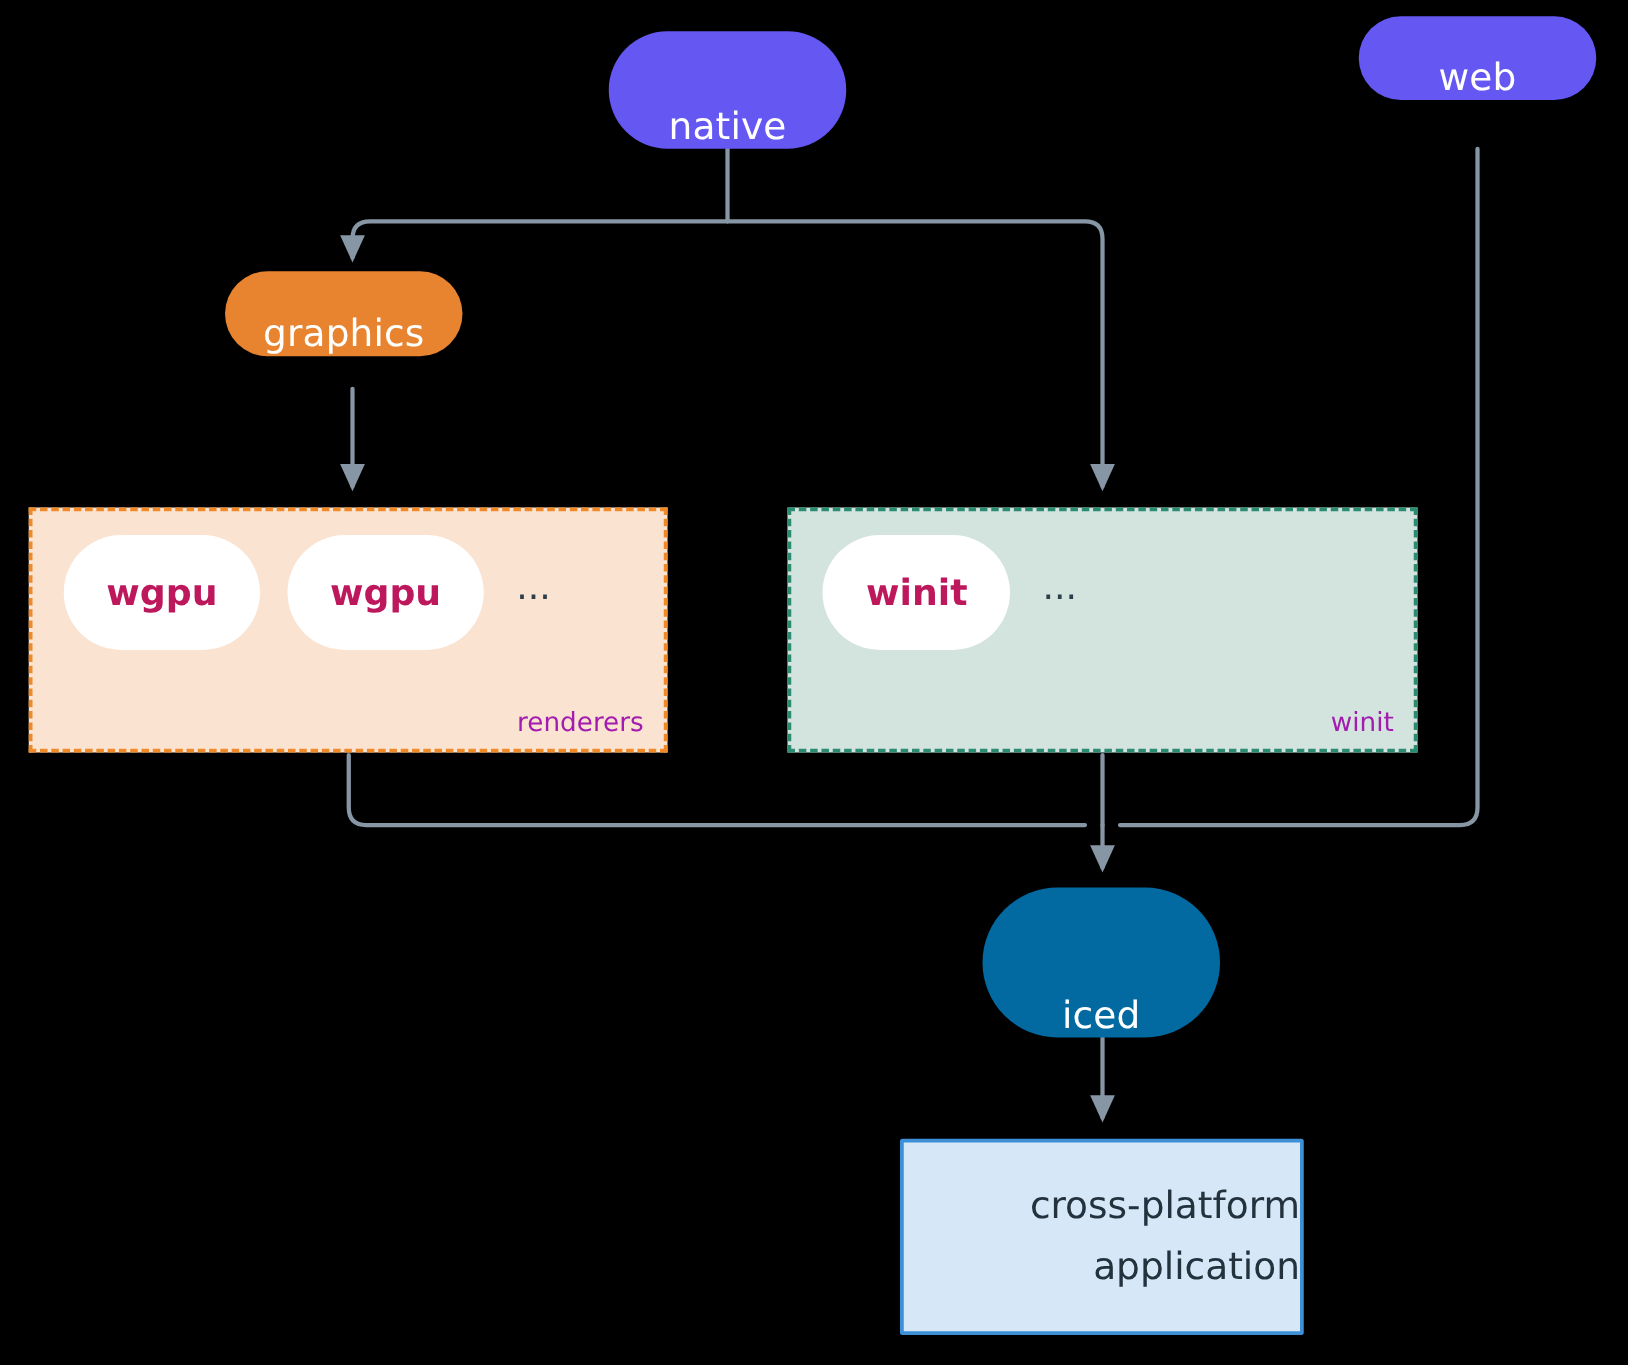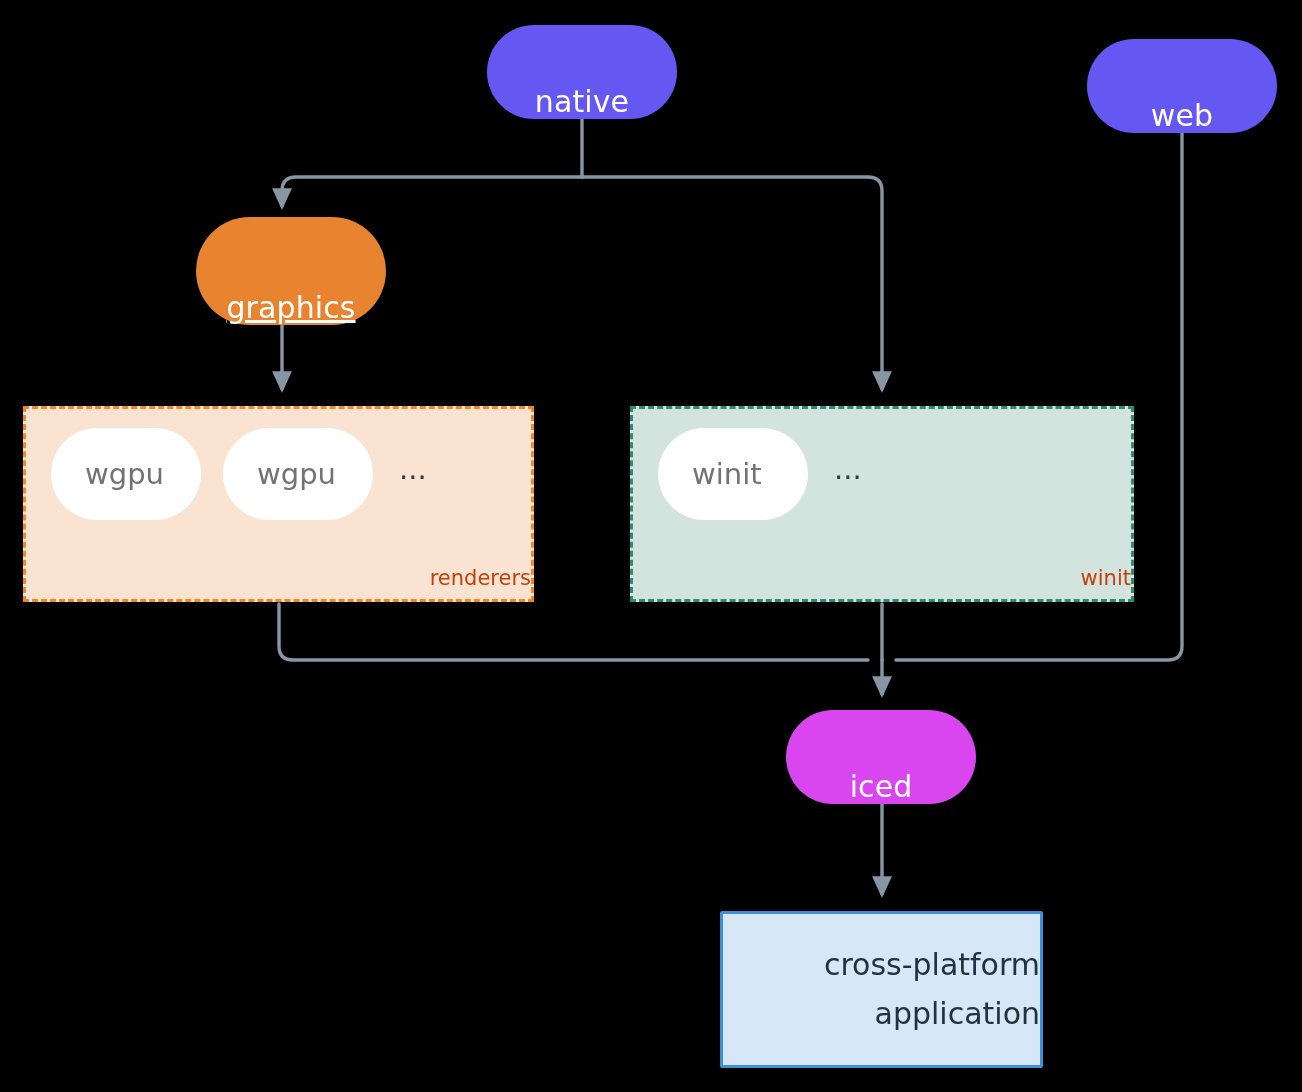--- a/index.html
+++ b/index.html
@@ -43,39 +43,38 @@
   }
   .pill-native {
     left: 487px;
     top: 25px;
     width: 190px;
     height: 94px;
     background: #6457F2;
   }
   .pill-web {
     left: 1087px;
-    top: 39px;
-    width: 190px;
-    height: 94px;
+    top: 13px;
+    width: 190px;
+    height: 67px;
     background: #6457F2;
   }
   .pill-graphics {
-    left: 196px;
+    left: 180px;
     top: 217px;
     width: 190px;
-    height: 108px;
+    height: 68px;
     background: #E8832F;
-    text-decoration: underline;
   }
   .pill-iced {
     left: 786px;
     top: 710px;
     width: 190px;
-    height: 94px;
-    background: #d946ef;
+    height: 120px;
+    background: #0369a1;
   }
   
   .group {
     position: absolute;
     box-sizing: border-box;
     z-index: 2;
   }
   .group-renderers {
     left: 23px;
     top: 406px;
@@ -101,37 +100,38 @@
     gap: 22px;
   }
   .chip {
     background: #ffffff;
     border-radius: 999px;
     height: 92px;
     min-width: 150px;
     padding: 0 34px;
     display: flex;
     align-items: center;
-    justify-content: flex-start;
-    color: #737373;
+    justify-content: flex-end;
+    color: #be185d;
     font-size: 29px;
     box-sizing: border-box;
+    font-weight: bold;
   }
   .ellipsis {
     color: #2C3E4C;
     font-size: 29px;
     line-height: 1;
     padding-bottom: 10px;
     padding-left: 4px;
   }
   .group-label {
     position: absolute;
-    right: 0;
+    right: 16px;
     bottom: 9px;
-    color: #c2410c;
+    color: #a21caf;
     font-size: 21px;
   }
   
   .rect-app {
     left: 720px;
     top: 911px;
     width: 323px;
     height: 157px;
     background: #D6E8F7;
     border: 3px solid #3D8FD6;

